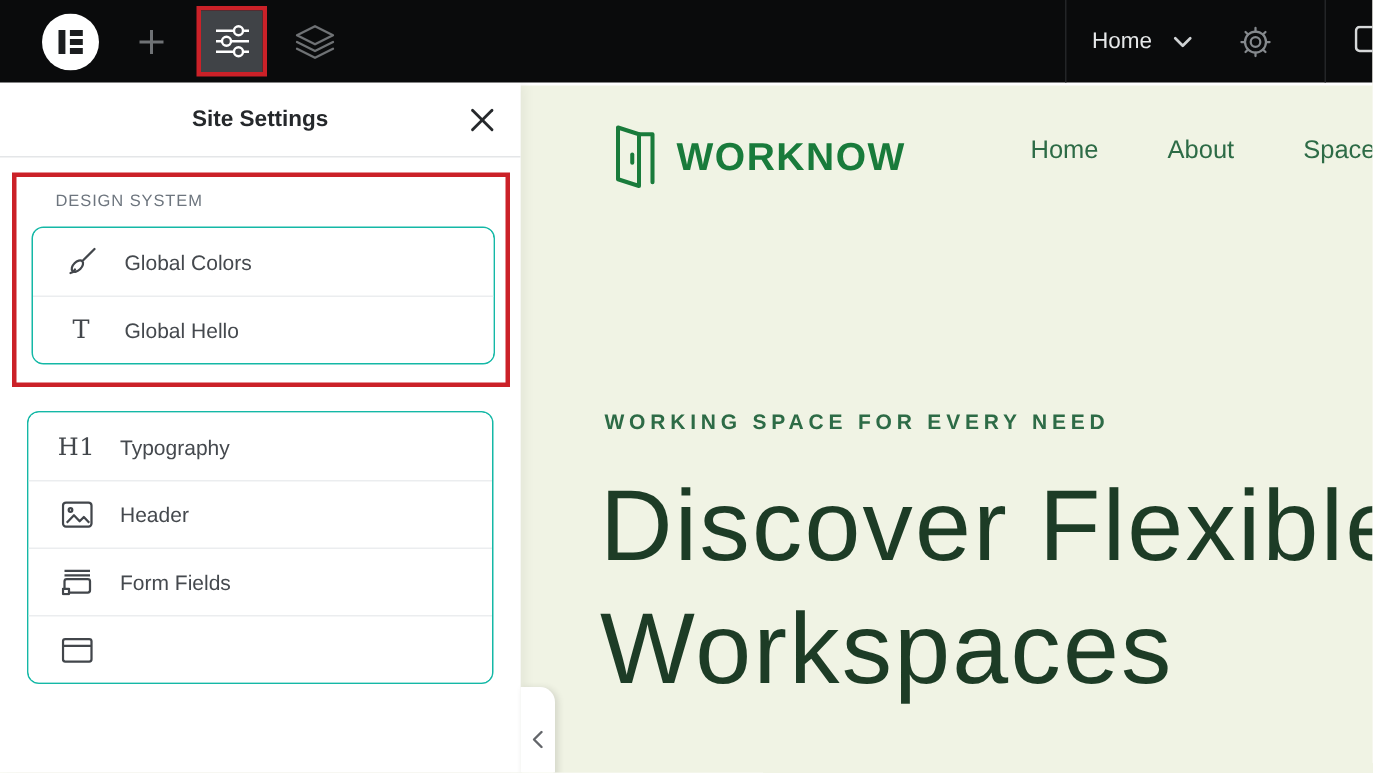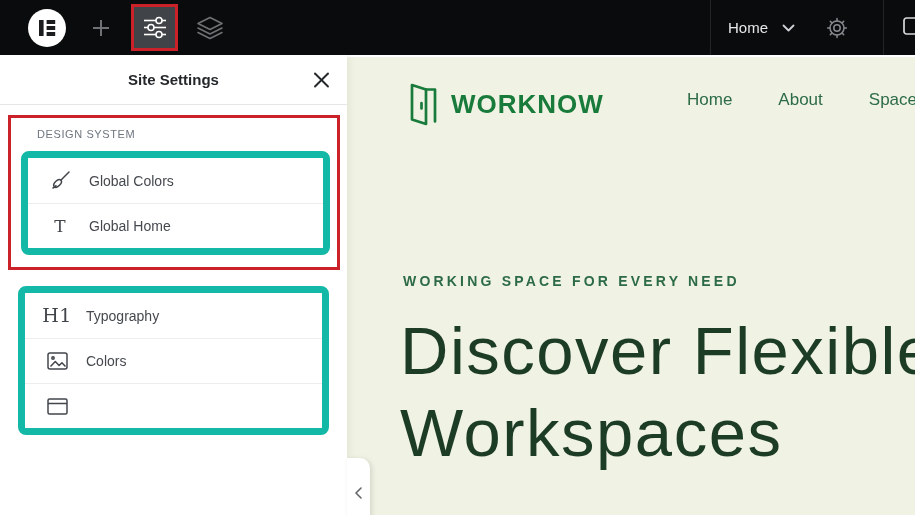--- a/index.html
+++ b/index.html
@@ -66,21 +66,21 @@
   .section.highlighted {
     margin:10px 7px 0 8px;
     border:3px solid #cb2128;
     padding:10px 7px 12px 10px;
   }
   .section-label {
     font-size:11px; color:#6d757e; letter-spacing:0.6px;
     margin:0 0 11px 16px; text-transform:uppercase;
   }
   .card {
-    background:#fff; border:7px solid #14b8a6; border-radius:8px; overflow:hidden;
+    background:#fff; border:1px solid #14b8a6; border-radius:8px; overflow:hidden;
   }
   .row {
     display:flex; align-items:center; height:45px; padding-left:20px;
     cursor:pointer; background:#fff;
   }
   .row + .row { border-top:1px solid #ebedef; }
   .row-icon {
     width:24px; display:flex; align-items:center; justify-content:center;
     color:#42464b; flex:none;
   }
@@ -216,40 +216,51 @@
           <svg width="21" height="21" viewBox="0 0 21 21" fill="none" stroke="#42464b" stroke-width="1.5" stroke-linecap="round">
             <line x1="11.3" y1="9.7" x2="19" y2="2"></line>
             <ellipse cx="7.6" cy="13.4" rx="4.6" ry="2.7" transform="rotate(-45 7.6 13.4)"></ellipse>
             <path d="M3 18 c1.5 -0.4 2.4 -1.2 3 -2.4"></path>
           </svg>
         </span>
         <span class="row-label">Global Colors</span>
       </div>
       <div class="row">
         <span class="row-icon glyph-serif">T</span>
-        <span class="row-label">Global Home</span>
+        <span class="row-label">Global Hello</span>
       </div>
     </div>
   </div>
 
   <div class="section theme">
     <div class="card">
       <div class="row">
-        <span class="row-icon glyph-serif" style="font-size:19px; letter-spacing:0.5px;">H1</span>
+        <span class="row-icon glyph-serif" style="font-size:16px; letter-spacing:0.5px;">H1</span>
         <span class="row-label">Typography</span>
       </div>
       <div class="row">
         <span class="row-icon">
           <svg width="21" height="18" viewBox="0 0 21 18" fill="none" stroke="#42464b" stroke-width="1.5" stroke-linejoin="round">
             <rect x="1" y="1" width="19" height="16" rx="2"></rect>
             <circle cx="6" cy="6" r="1.2"></circle>
             <path d="M3.5 14.5 l4.8 -5 l3.8 4 l2.8 -2.8 l3.6 3.8"></path>
           </svg>
         </span>
-        <span class="row-label">Colors</span>
+        <span class="row-label">Header</span>
+      </div>
+      <div class="row">
+        <span class="row-icon">
+          <svg width="21" height="18" viewBox="0 0 21 18" fill="none" stroke="#42464b" stroke-width="1.5" stroke-linejoin="round">
+            <path d="M2 1.5 H19"></path>
+            <path d="M2 4.5 H19"></path>
+            <rect x="2" y="7" width="17" height="9" rx="1.5"></rect>
+            <rect x="1" y="13.5" width="4" height="3.5" fill="#fff"></rect>
+          </svg>
+        </span>
+        <span class="row-label">Form Fields</span>
       </div>
       <div class="row">
         <span class="row-icon">
           <svg width="21" height="17" viewBox="0 0 21 17" fill="none" stroke="#42464b" stroke-width="1.5" stroke-linejoin="round">
             <rect x="1" y="1" width="19" height="15" rx="1.5"></rect>
             <line x1="1" y1="5.5" x2="20" y2="5.5"></line>
           </svg>
         </span>
       </div>
     </div>

